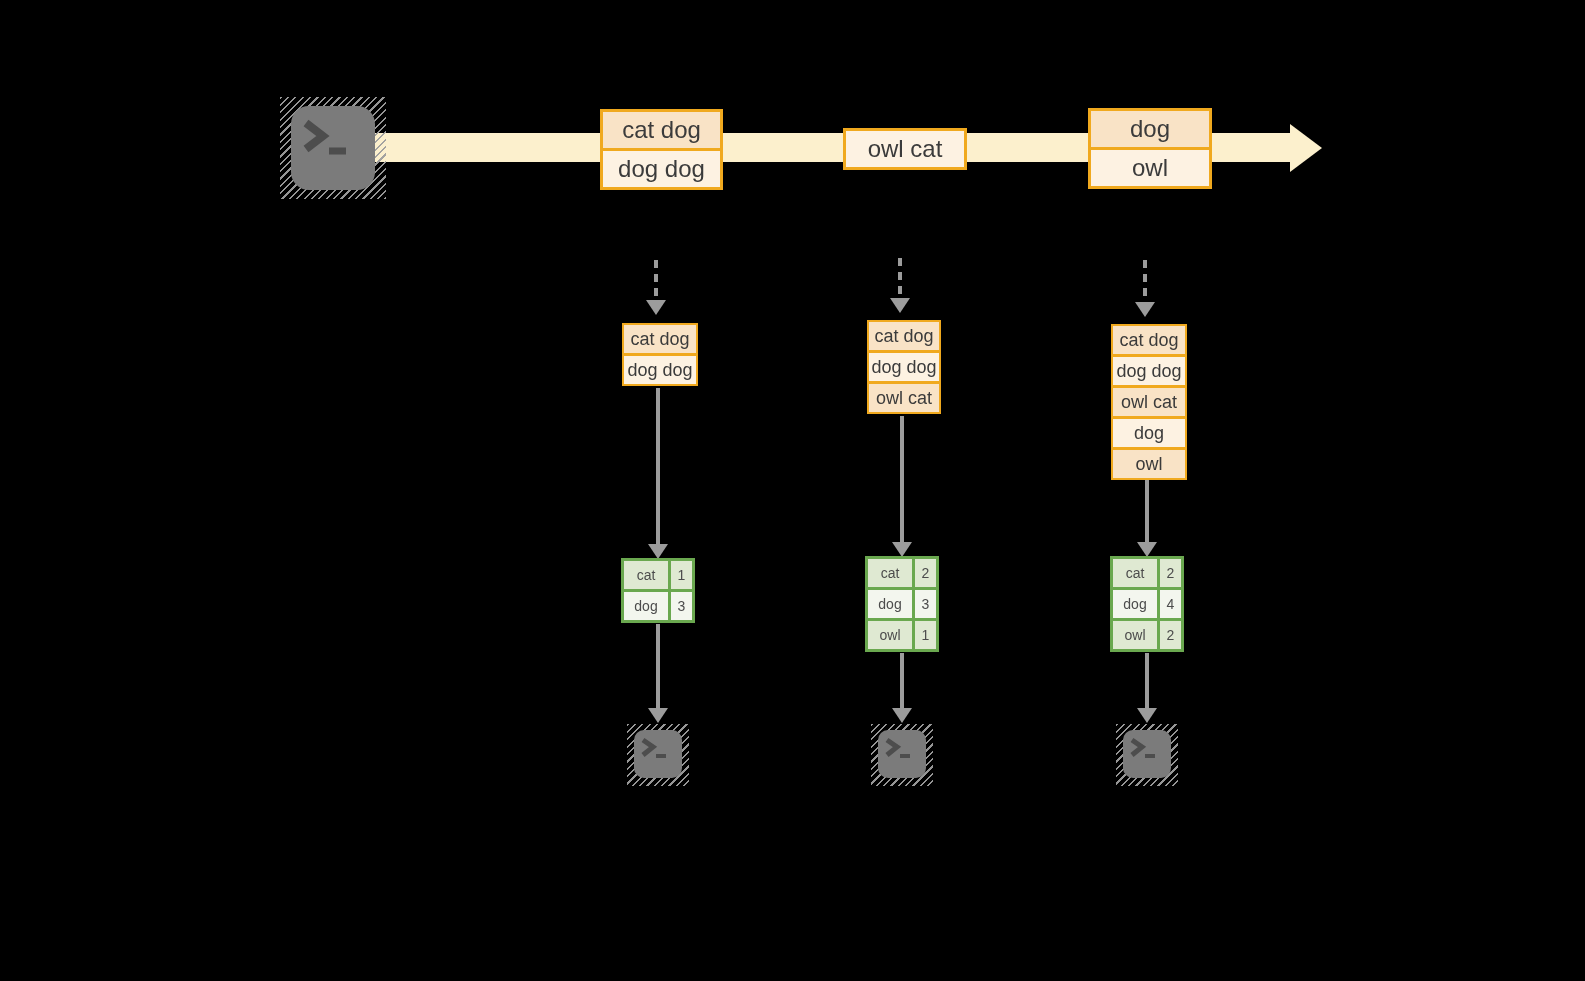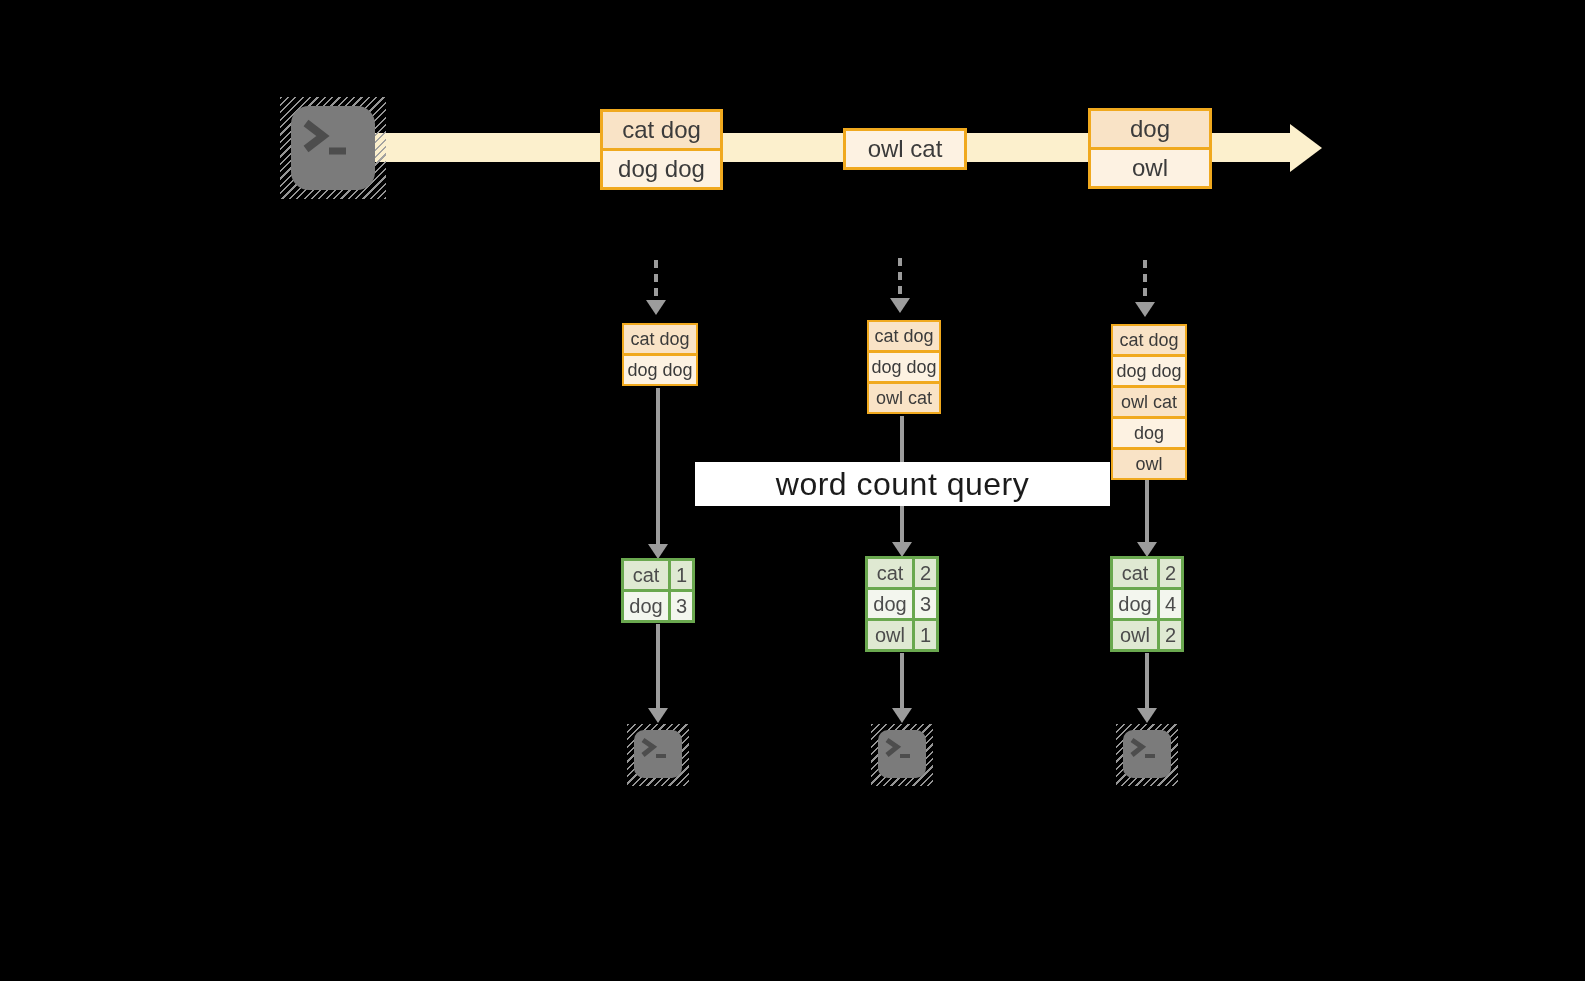--- a/index.html
+++ b/index.html
@@ -43,21 +43,21 @@
 
   
   .banner{position:absolute;left:695px;top:462px;width:415px;height:44px;
     background:var(--banner-bg);z-index:2;display:flex;align-items:center;justify-content:center;
     color:var(--banner-ink);font-size:32px;font-weight:300;letter-spacing:.5px;}
 
   
   .gtable{position:absolute;display:grid;grid-template-columns:44px 21px;gap:3px;
     background:var(--green-border);border:3px solid var(--green-border);z-index:3;}
   .gtable .cell{height:28px;display:flex;align-items:center;justify-content:center;
-    color:#4c4c4c;font-size:20px;text-align:right;}
+    color:#4c4c4c;font-size:14px;text-align:right;}
   .g-light{background:var(--green-light);}
   .g-pale{background:var(--green-pale);}
 </style>
 </head>
 <body>
 
 <div id="canvas">
 
   <div class="band"></div>
   <div class="band-head"></div>
@@ -107,21 +107,20 @@
     <div class="cell fill-peach">owl</div>
   </div>
 
   <div class="vline" style="left:656px;top:388px;height:156px;"></div>
   <div class="tri-down" style="left:648px;top:544px;"></div>
   <div class="vline" style="left:900px;top:416px;height:126px;"></div>
   <div class="tri-down" style="left:892px;top:542px;"></div>
   <div class="vline" style="left:1145px;top:480px;height:62px;"></div>
   <div class="tri-down" style="left:1137px;top:542px;"></div>
 
-  <div class="banner">word count query</div>
 
   <div class="gtable" style="left:621px;top:558px;">
     <div class="cell g-light">cat</div>
     <div class="cell g-light">1</div>
     <div class="cell g-pale">dog</div>
     <div class="cell g-pale">3</div>
   </div>
   <div class="gtable" style="left:865px;top:556px;">
     <div class="cell g-light">cat</div>
     <div class="cell g-light">2</div>

